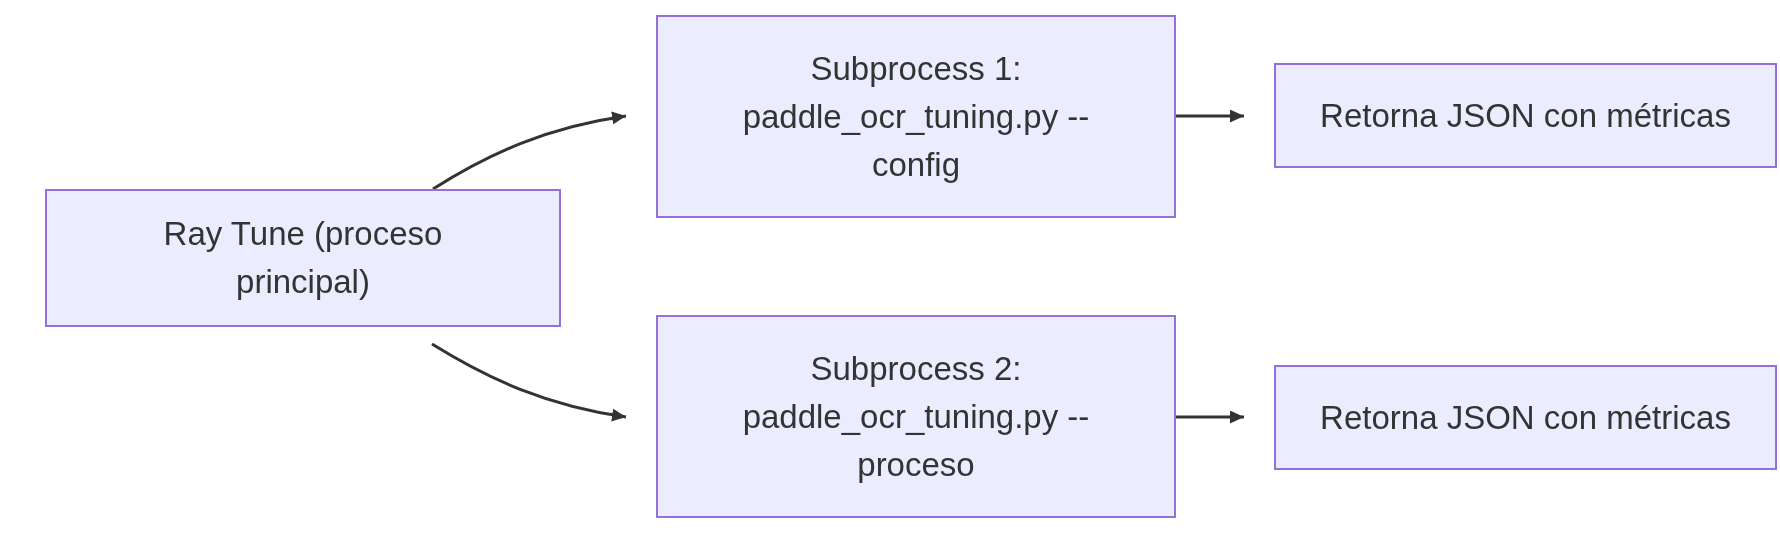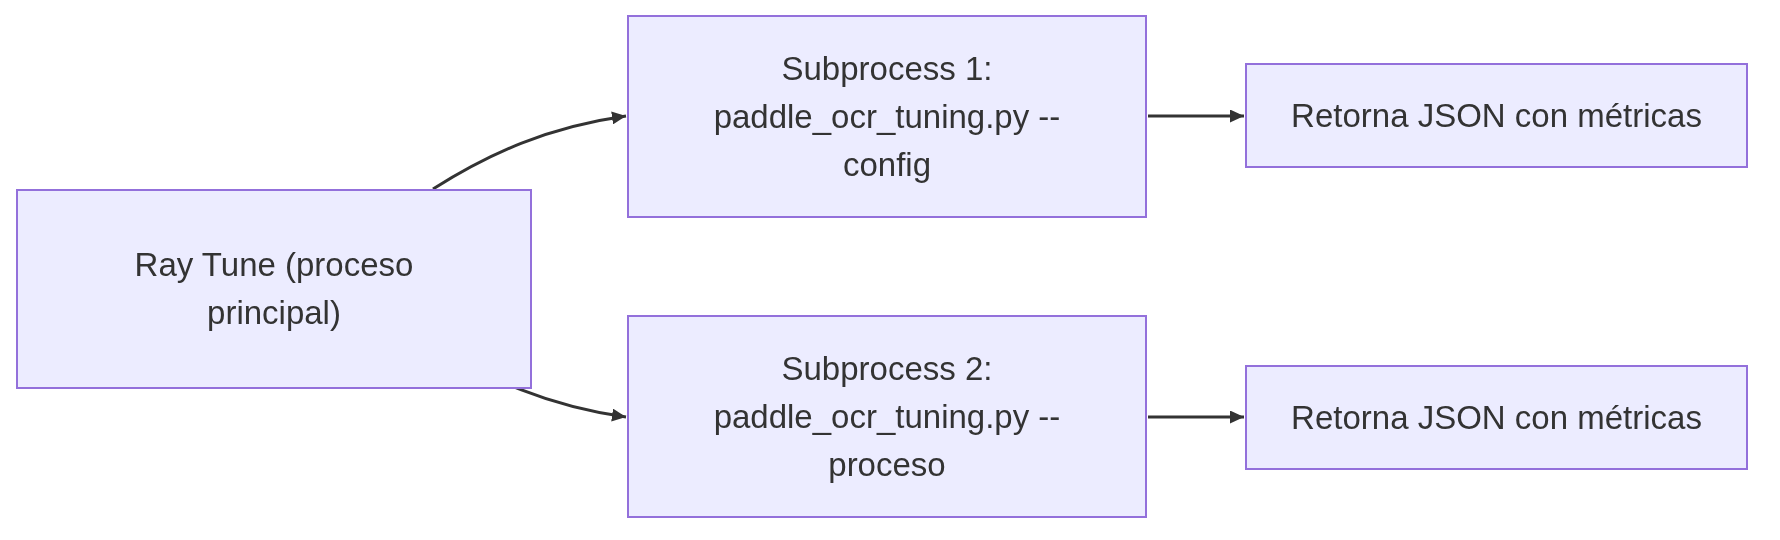--- a/index.html
+++ b/index.html
@@ -44,27 +44,28 @@
     position: absolute;
     display: flex;
     align-items: center;
     justify-content: center;
     text-align: center;
     background: var(--color-node_fill);
     border: 2.5px solid var(--color-node_border);
     color: var(--color-text);
     font-size: 33px;
     line-height: 48px;
+    margin-left: 29px;
   }
   .node .label {
     white-space: pre-line;
     padding: 0 10px;
   }
   
-  #node-ray  { left: 16px;   top: 189px; width: 516px; height: 200px; }
+  #node-ray  { left: 16px;   top: 189px; width: 516px; height: 138px; }
   #node-sub1 { left: 627px;  top: 15px;  width: 520px; height: 203px; }
   #node-sub2 { left: 627px;  top: 315px; width: 520px; height: 203px; }
   #node-ret1 { left: 1245px; top: 63px;  width: 503px; height: 105px; }
   #node-ret2 { left: 1245px; top: 365px; width: 503px; height: 105px; }
 </style>
 </head>
 <body>
 
 <div class="stage">
 

